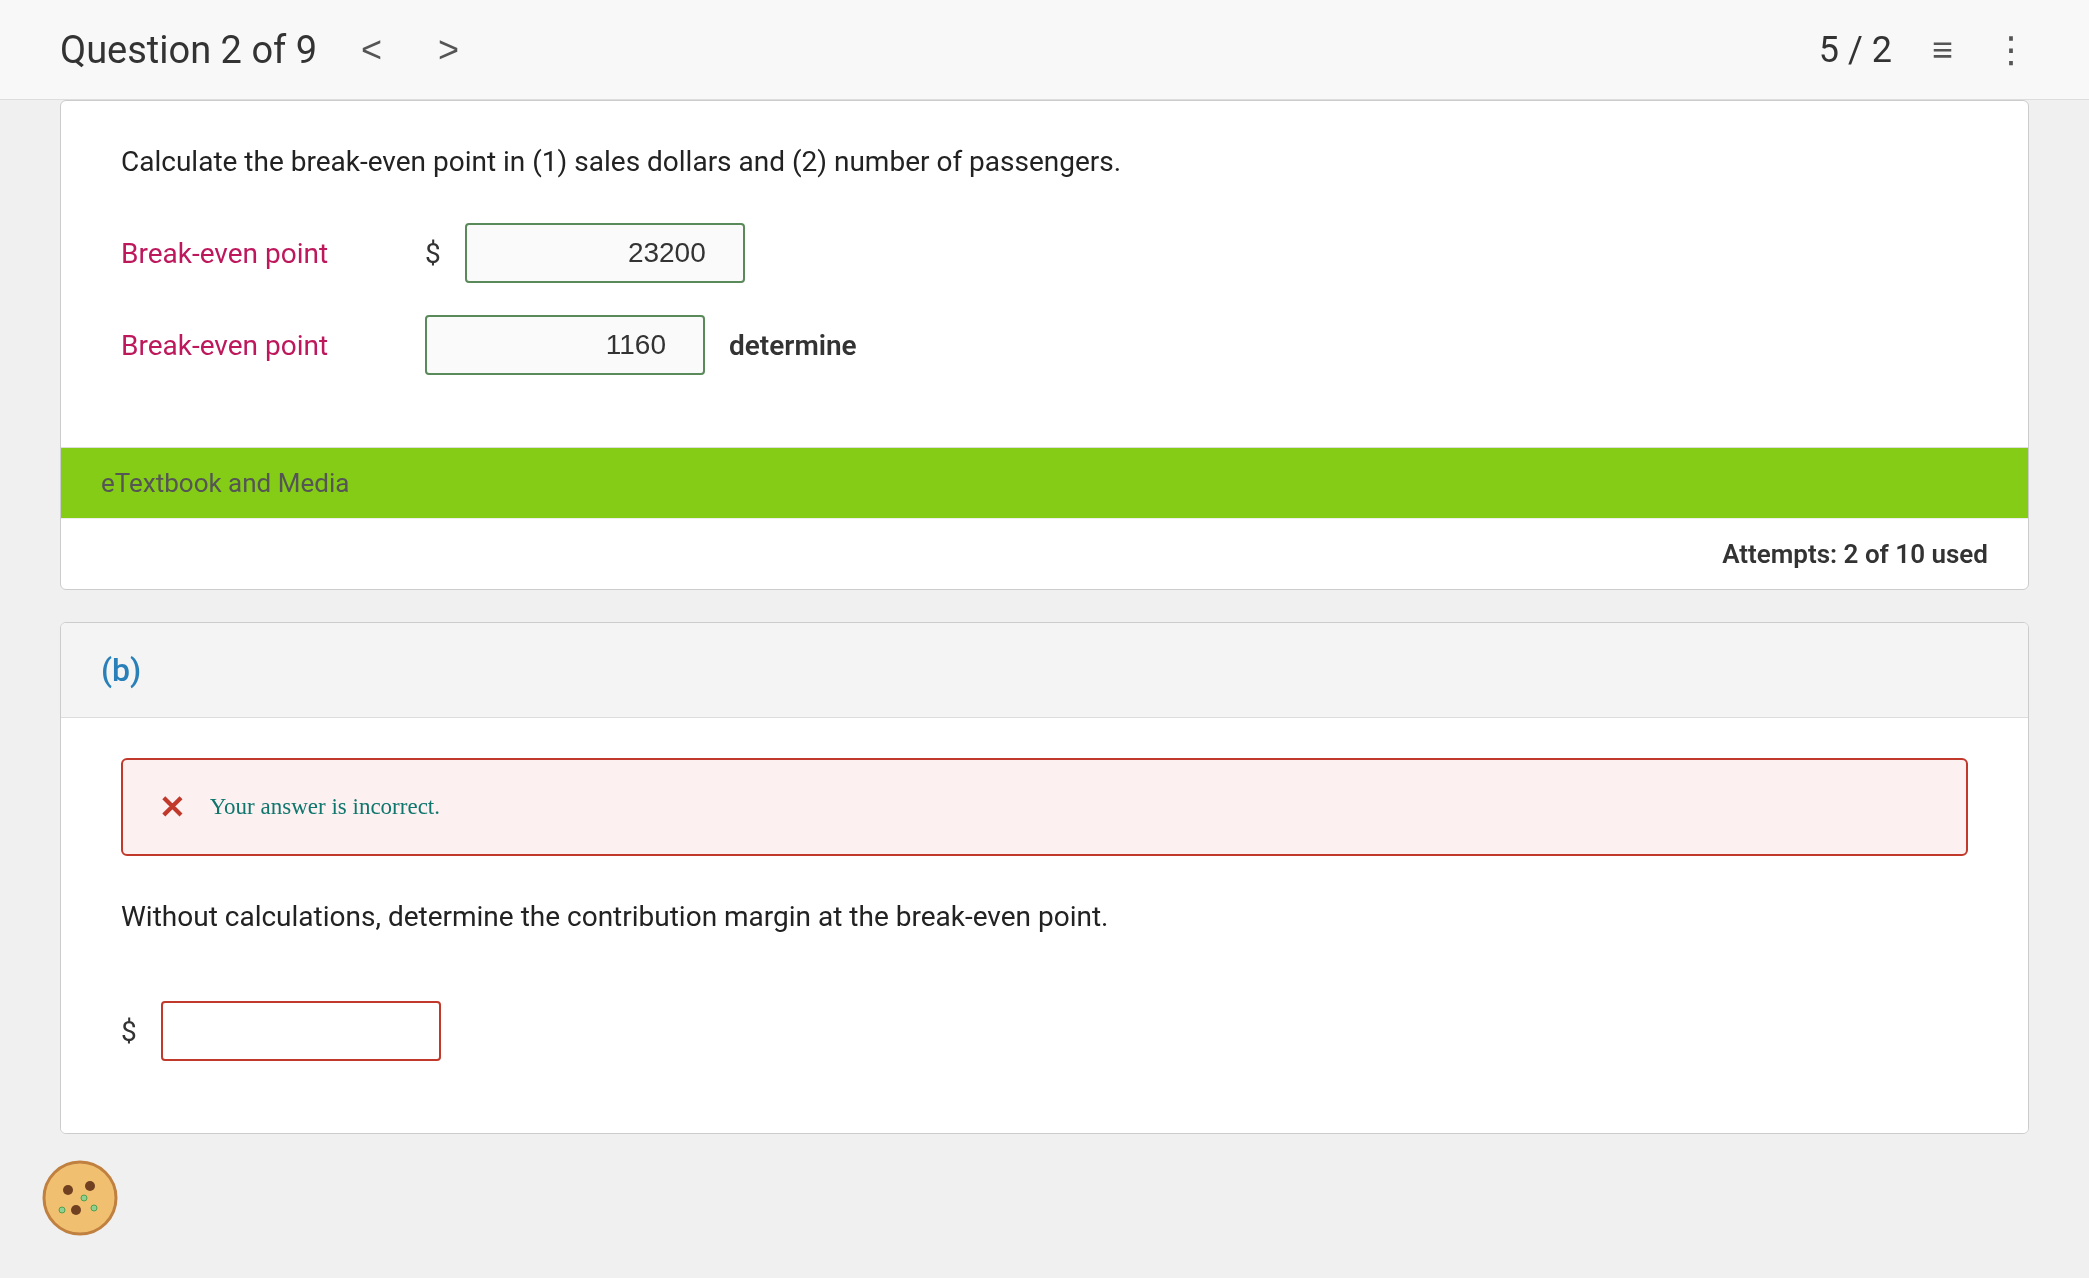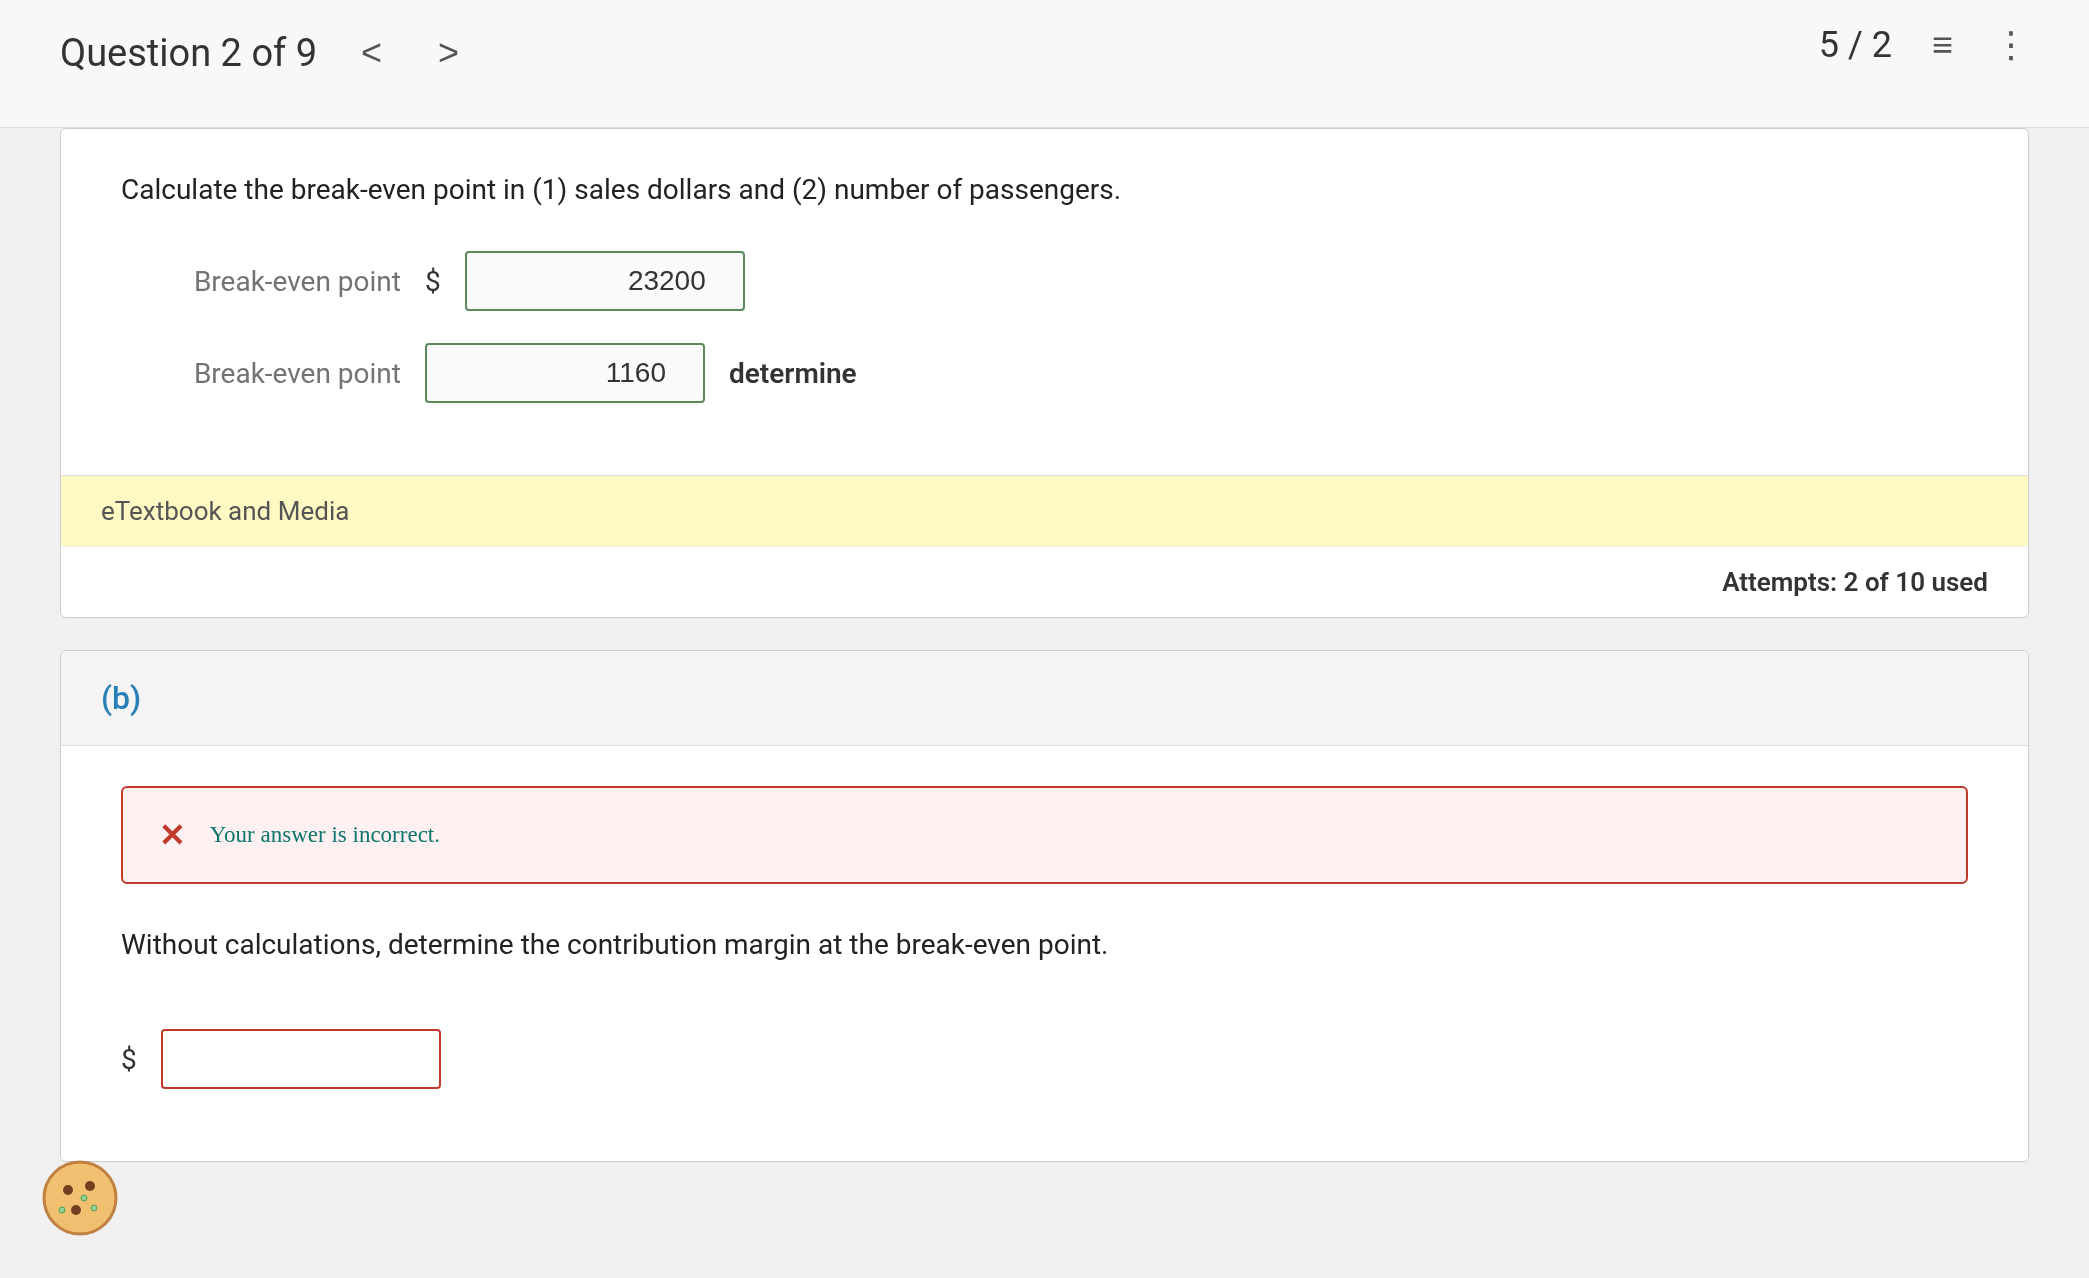--- a/index.html
+++ b/index.html
@@ -12,26 +12,26 @@
       font-family: -apple-system, BlinkMacSystemFont, 'Segoe UI', Roboto, sans-serif;
       background: #f0f0f0;
       width: 2089px;
       min-height: 1278px;
       font-size: 28px;
     }
 
     
     .header {
       display: flex;
-      align-items: flex-start;
+      align-items: center;
       justify-content: space-between;
       padding: 24px 60px;
       background: #f8f8f8;
       border-bottom: 1px solid #ddd;
-      height: 128px;
+      height: 100px;
     }
 
     .header-left {
       display: flex;
       align-items: center;
       gap: 32px;
     }
 
     .question-title {
       font-size: 38px;
@@ -92,23 +92,22 @@
 
     .form-row {
       display: flex;
       align-items: center;
       gap: 24px;
       margin-bottom: 32px;
     }
 
     .form-label {
       font-size: 28px;
-      color: #737373;
+      color: #be185d;
       min-width: 280px;
-      text-align: right;
     }
 
     .currency-symbol {
       font-size: 28px;
       color: #333;
     }
 
     .answer-input {
       border: 2px solid #5a8a5a;
       border-radius: 4px;
@@ -126,21 +125,21 @@
     }
 
     .unit-label {
       font-size: 28px;
       color: #333;
       font-weight: 600;
     }
 
     
     .etextbook-bar {
-      background: #fef9c3;
+      background: #84cc16;
       border-top: 1px solid #ddd;
       padding: 20px 40px;
       font-size: 26px;
       color: #555;
     }
 
     .attempts-row {
       padding: 20px 40px;
       text-align: right;
       font-size: 26px;

